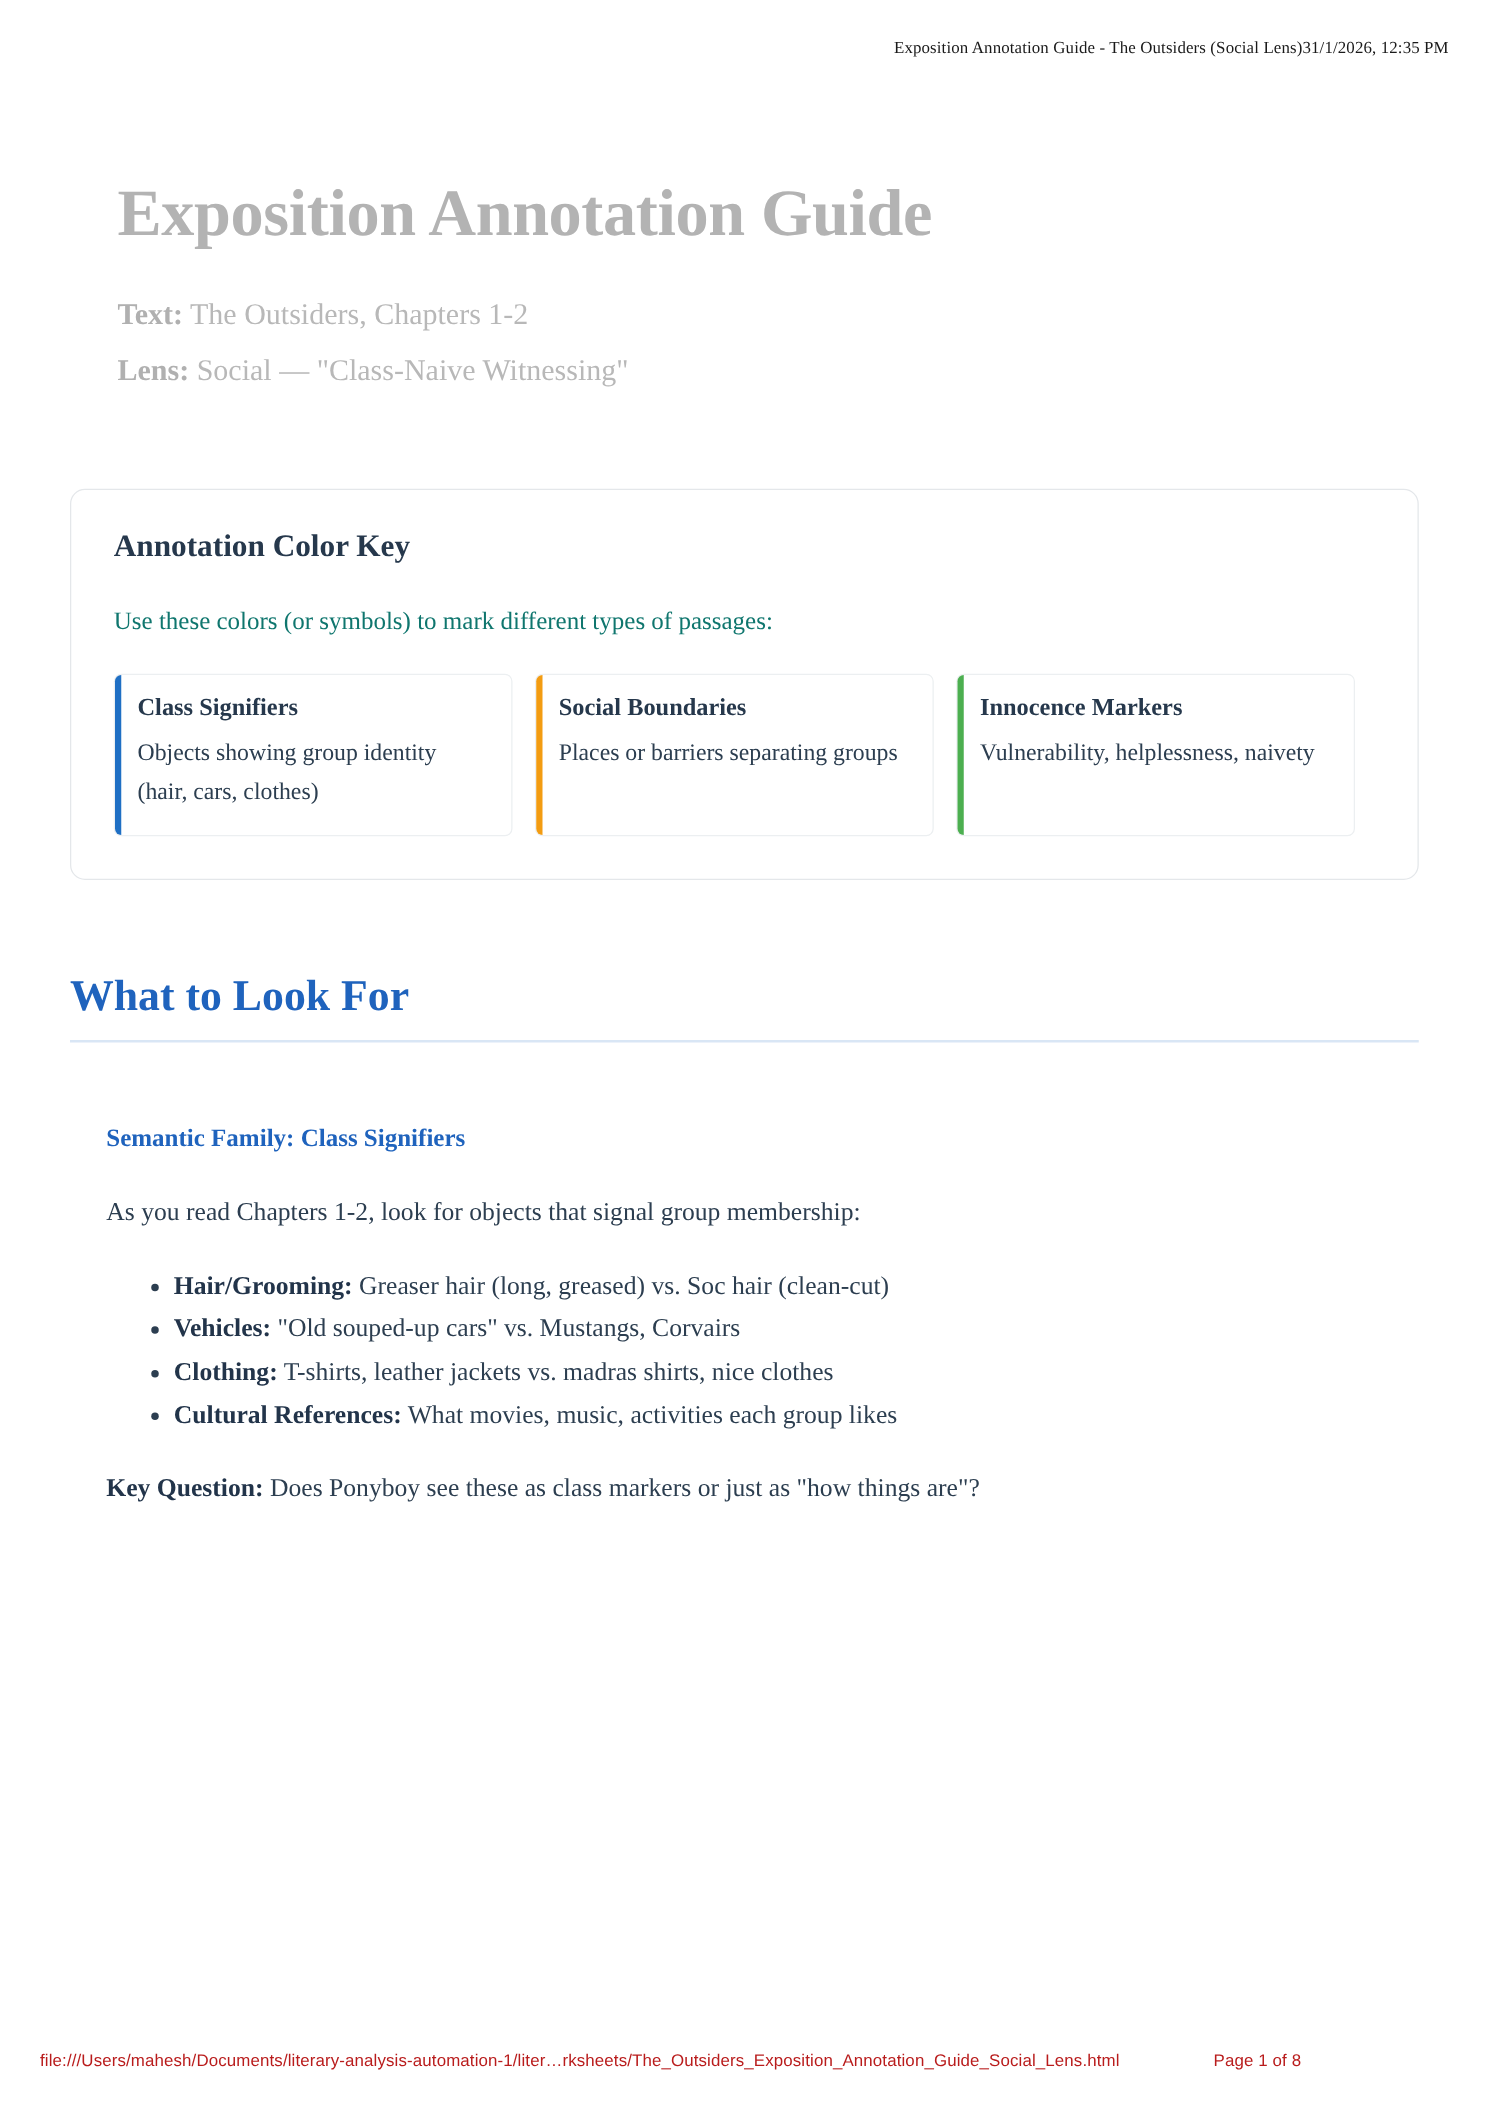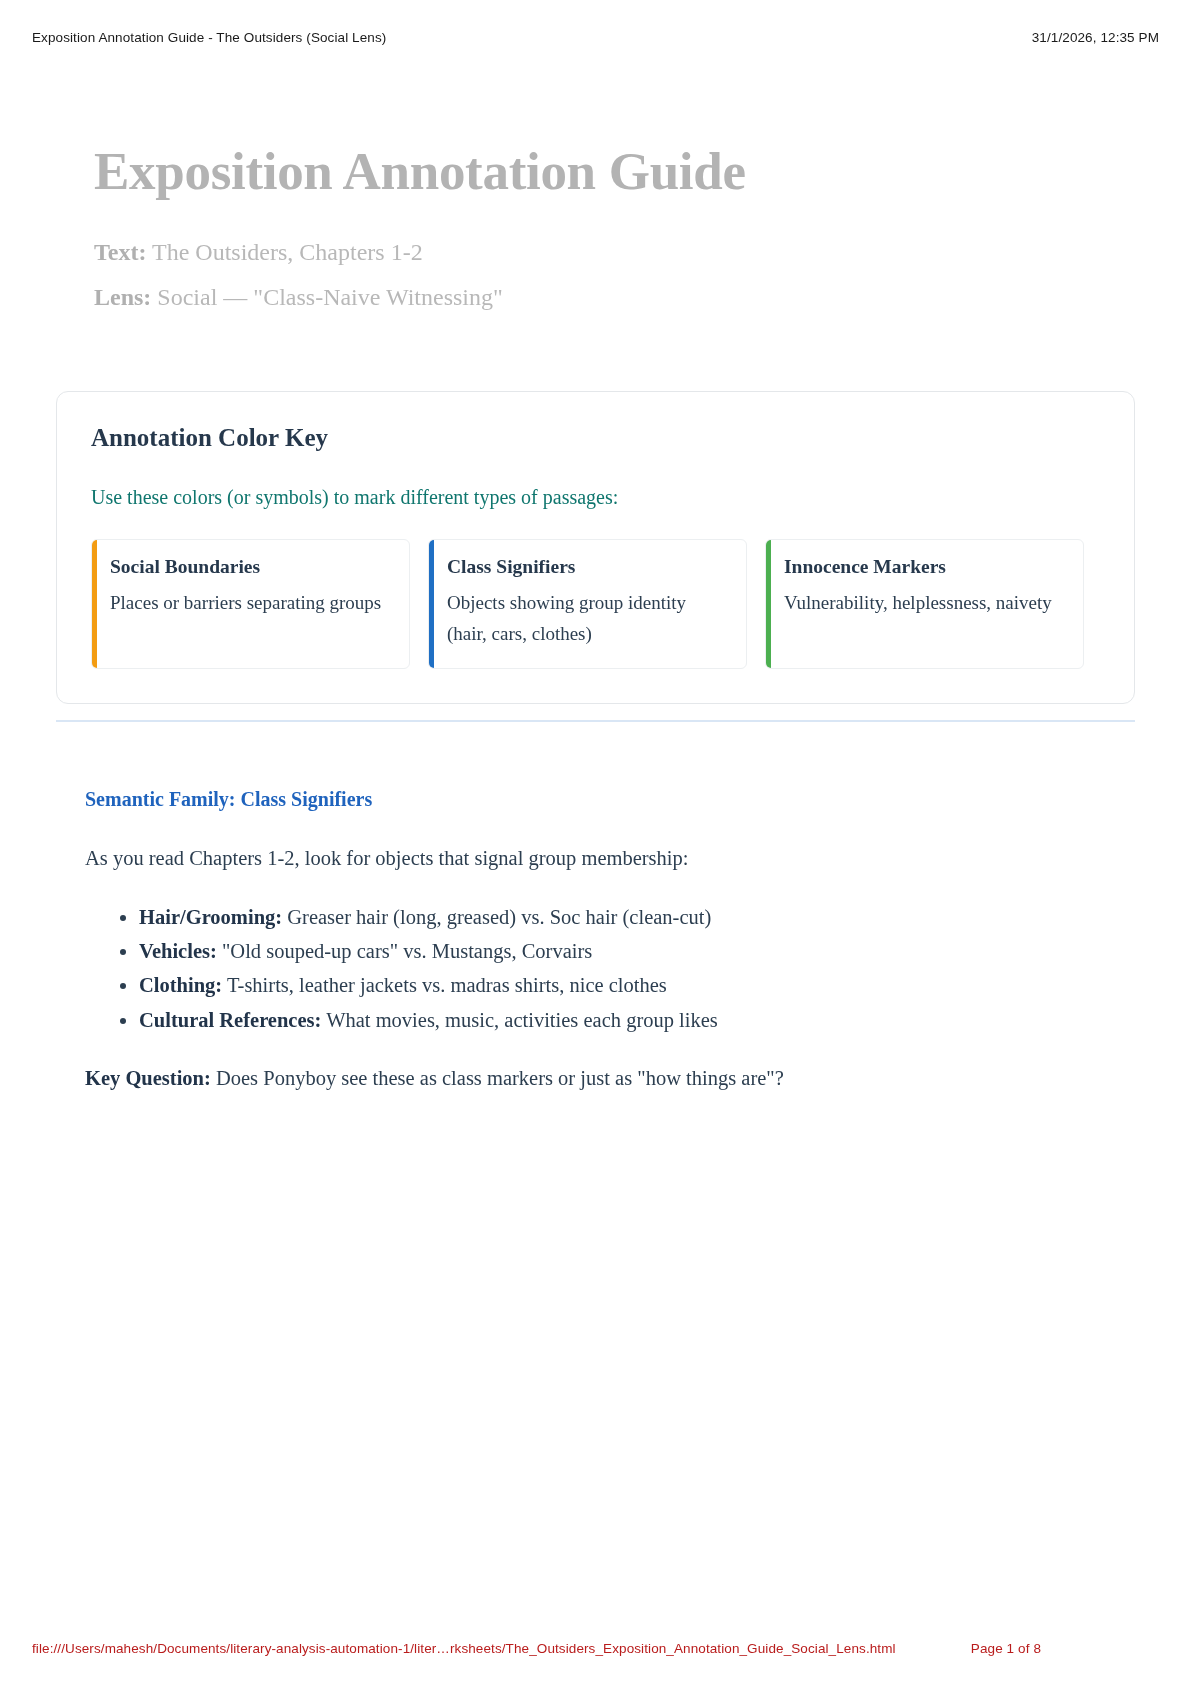--- a/index.html
+++ b/index.html
@@ -16,23 +16,23 @@
     overflow: hidden;
   }
 
   
   .print-header {
     position: absolute;
     top: 30px;
     left: 32px;
     right: 32px;
     display: flex;
-    justify-content: space-between;
+    justify-content: flex-end;
     align-items: baseline;
-    font-family: Liberation Sans, sans-serif;
+    font-family: Liberation Serif, serif;
     font-size: 13.5px;
     color: #1a1a1a;
     letter-spacing: 0.1px;
   }
   .print-footer {
     position: absolute;
     bottom: 28px;
     left: 32px;
     right: 32px;
     display: flex;
@@ -206,37 +206,38 @@
       <span>Social — "Class-Naive Witnessing"</span>
     </div>
   </div>
 
   <div class="key-card">
     <div class="key-card-title">Annotation Color Key</div>
     <div class="key-card-sub">Use these colors (or symbols) to mark different types of passages:</div>
 
     <div class="key-grid">
       <div class="key-item">
+        <span class="bar" style="background: rgb(31, 111, 196);"></span>
+        <div class="key-item-title">Class Signifiers</div>
+        <div class="key-item-desc">Objects showing group identity (hair, cars, clothes)</div>
+      </div>
+      <div class="key-item">
         <span class="bar" style="background: rgb(243, 156, 18);"></span>
         <div class="key-item-title">Social Boundaries</div>
         <div class="key-item-desc">Places or barriers separating groups</div>
-      </div>
-      <div class="key-item">
-        <span class="bar" style="background: rgb(31, 111, 196);"></span>
-        <div class="key-item-title">Class Signifiers</div>
-        <div class="key-item-desc">Objects showing group identity (hair, cars, clothes)</div>
       </div>
       <div class="key-item">
         <span class="bar" style="background: rgb(76, 175, 80);"></span>
         <div class="key-item-title">Innocence Markers</div>
         <div class="key-item-desc">Vulnerability, helplessness, naivety</div>
       </div>
     </div>
   </div>
 
+  <h2 class="h2">What to Look For</h2>
   <div class="h2-rule"></div>
 
   <h3 class="h3">Semantic Family: Class Signifiers</h3>
 
   <p class="body-p">As you read Chapters 1-2, look for objects that signal group membership:</p>
 
   <ul class="bullets">
     <li>
       <b>Hair/Grooming:</b>
       <span>Greaser hair (long, greased) vs. Soc hair (clean-cut)</span>

